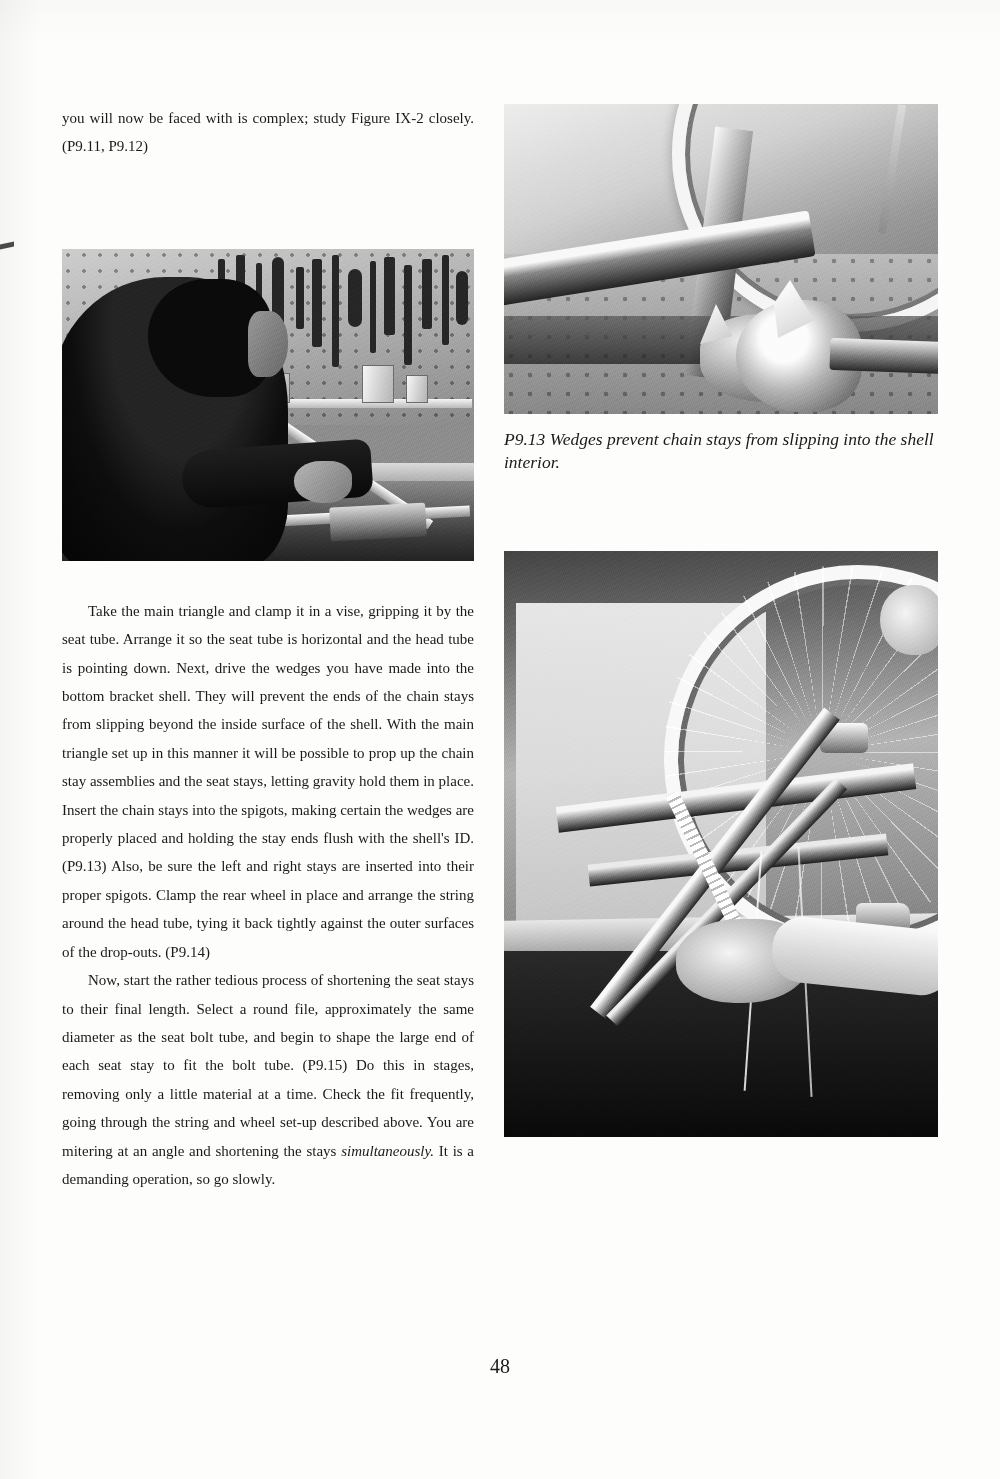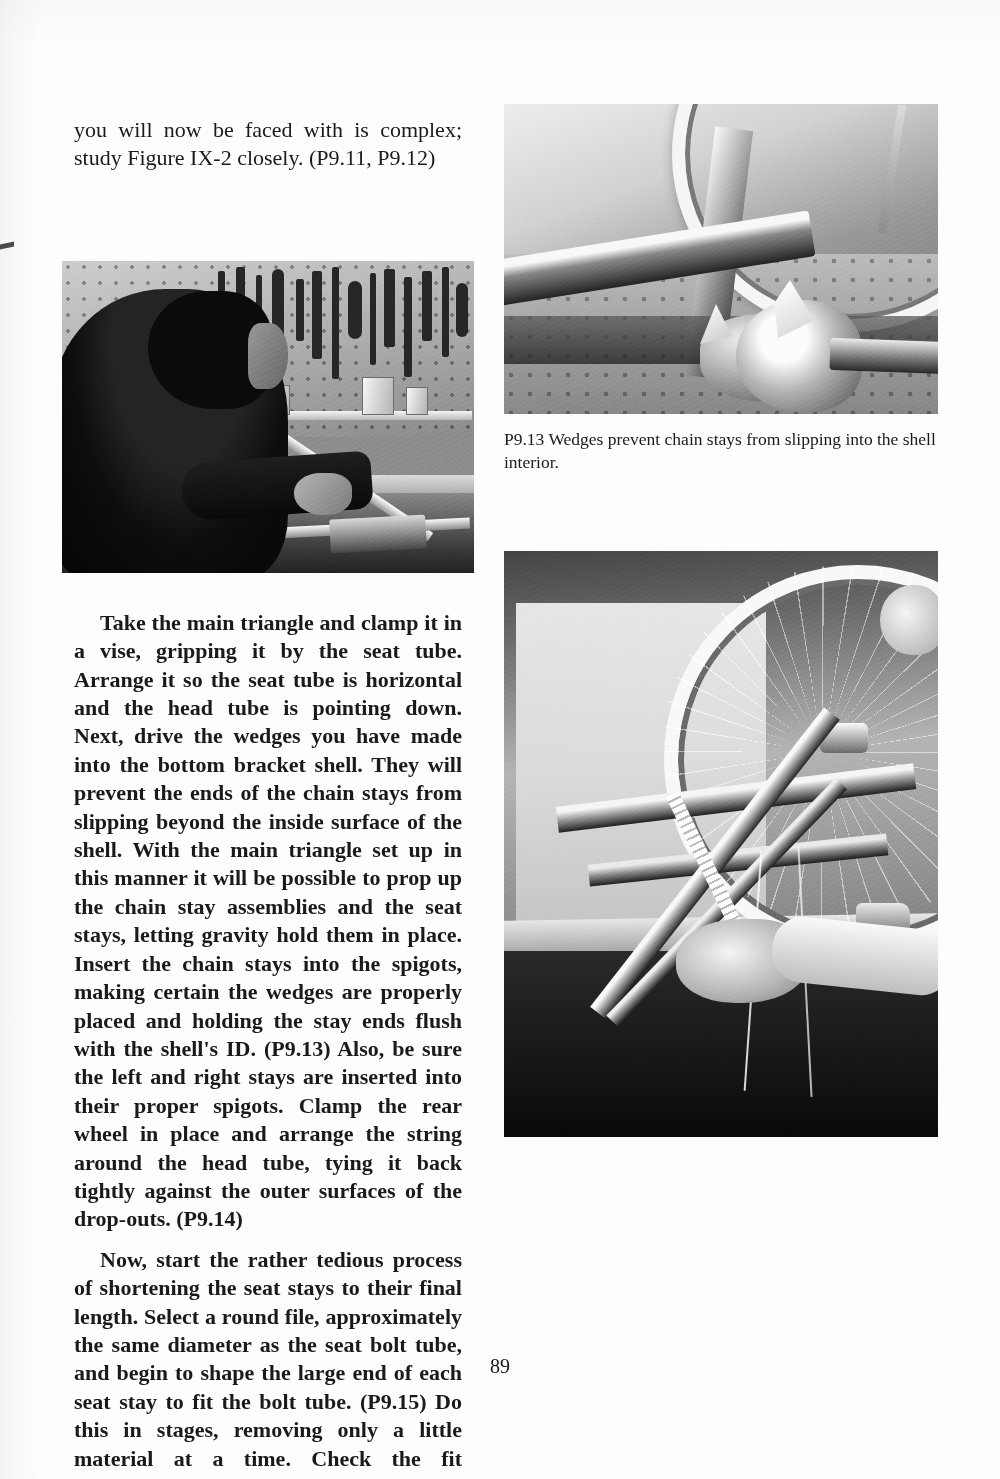--- a/index.html
+++ b/index.html
@@ -48,35 +48,36 @@
     width: 412px;
   }
   .col-right {
     position: absolute;
     left: 504px;
     top: 104px;
     width: 434px;
   }
 
   p.body {
-    font-size: 22px;
+    font-size: 15px;
     line-height: 28.4px;
     text-align: justify;
-    margin: 12px;
+    margin: 0;
     text-indent: 0;
     hyphens: manual;
   }
   p.body.indent {
     text-indent: 26px;
   }
   p.body + p.body {
     margin-top: 0;
   }
   .caption {
     font-family: "Liberation Serif", serif;
+    font-style: italic;
     font-size: 17.5px;
     line-height: 22.5px;
     margin: 0;
   }
   .caption.justify { text-align: justify; }
 
   .photo {
     position: relative;
     background: #6d6d6d;
     overflow: hidden;
@@ -396,21 +397,21 @@
     position: absolute;
     left: 352px; top: 352px; width: 54px; height: 42px;
     background: linear-gradient(#e5e1d9, #57554f);
     border-radius: 6px 10px 6px 10px;
   }
 
   .cap-p912 { margin-top: 10px; }
   .cap-p913 { margin-top: 14px; }
   .cap-p914 { margin-top: 14px; }
 
-  .body-block { margin-top: 36px; font-weight: bold; }
+  .body-block { margin-top: 36px; }
 
   .folio {
     position: absolute;
     left: 0; right: 0;
     top: 1355px;
     text-align: center;
     font-size: 20px;
   }
   .em { font-style: italic; }
 </style>
@@ -506,14 +507,14 @@
       <div class="dropout"></div>
       <div class="file"></div>
       <div class="hand"></div>
       <div class="forearm"></div>
       <div class="thumb-top"></div>
       <div class="grain"></div>
     </div>
 
   </div>
 
-  <div class="folio">89</div>
+  <div class="folio">48</div>
 </div>
 
 </body></html>

